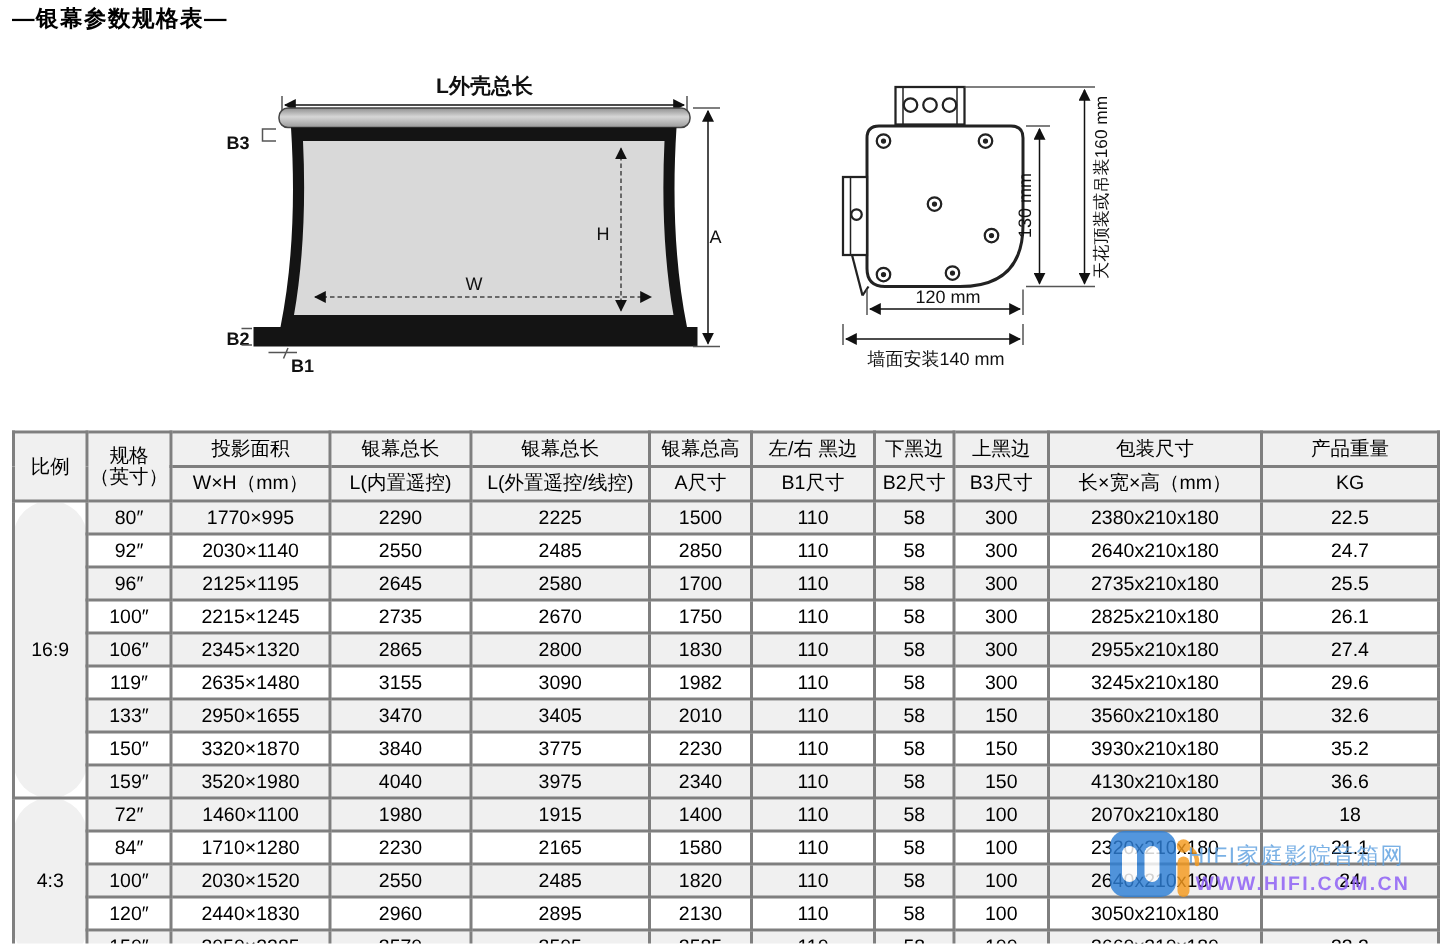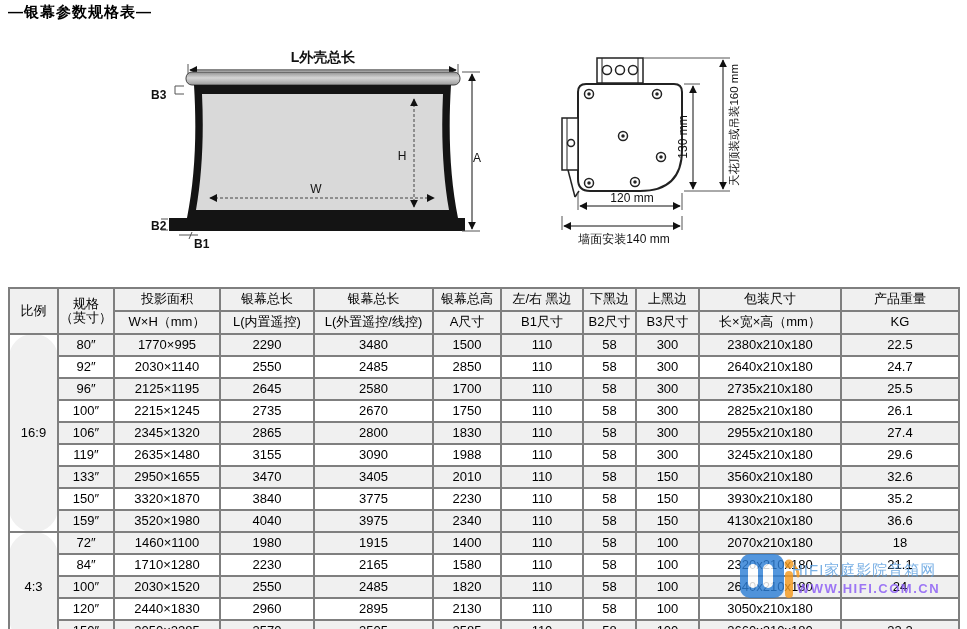--- a/index.html
+++ b/index.html
@@ -194,21 +194,21 @@
       <th>长×宽×高（mm）</th>
       <th>KG</th>
     </tr>
   </thead>
   <tbody id="spec-body">
       <tr class="stripe">
         <td rowspan="9" class="ratio-cell">16:9</td>
         <td>80″</td>
         <td>1770×995</td>
         <td>2290</td>
-        <td>3480</td>
+        <td>2225</td>
         <td>1500</td>
         <td>110</td>
         <td>58</td>
         <td>300</td>
         <td>2380x210x180</td>
         <td>22.5</td>
       </tr>
       <tr>
         <td>92″</td>
         <td>2030×1140</td>
@@ -255,21 +255,21 @@
         <td>58</td>
         <td>300</td>
         <td>2955x210x180</td>
         <td>27.4</td>
       </tr>
       <tr>
         <td>119″</td>
         <td>2635×1480</td>
         <td>3155</td>
         <td>3090</td>
-        <td>1988</td>
+        <td>1982</td>
         <td>110</td>
         <td>58</td>
         <td>300</td>
         <td>3245x210x180</td>
         <td>29.6</td>
       </tr>
       <tr class="stripe">
         <td>133″</td>
         <td>2950×1655</td>
         <td>3470</td>

